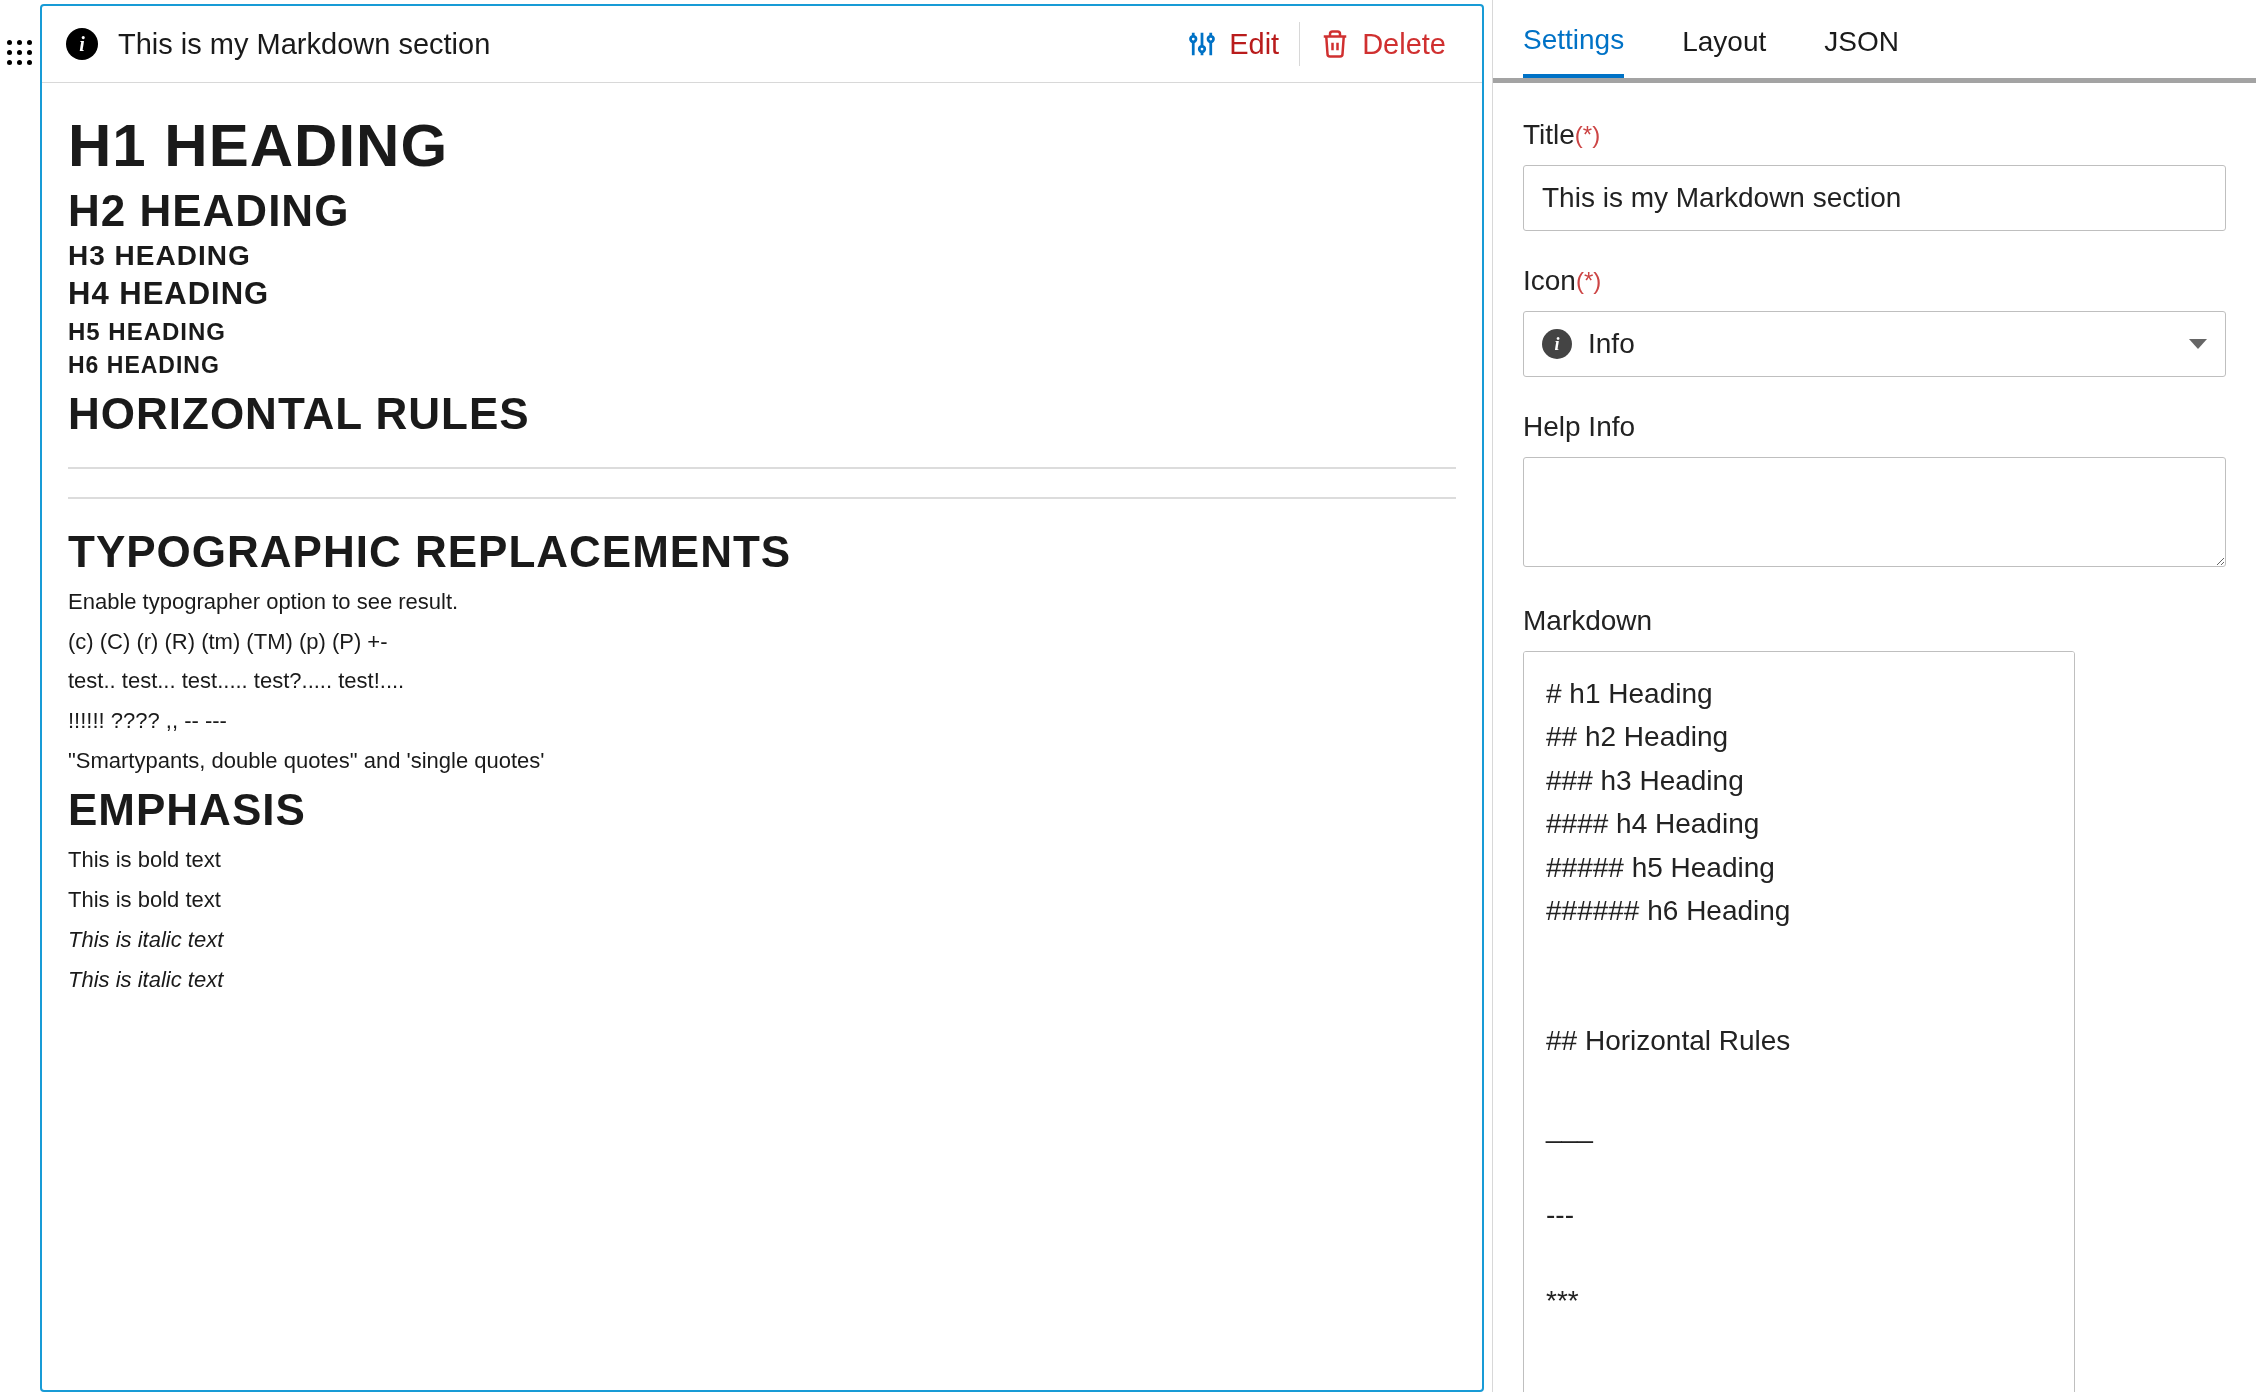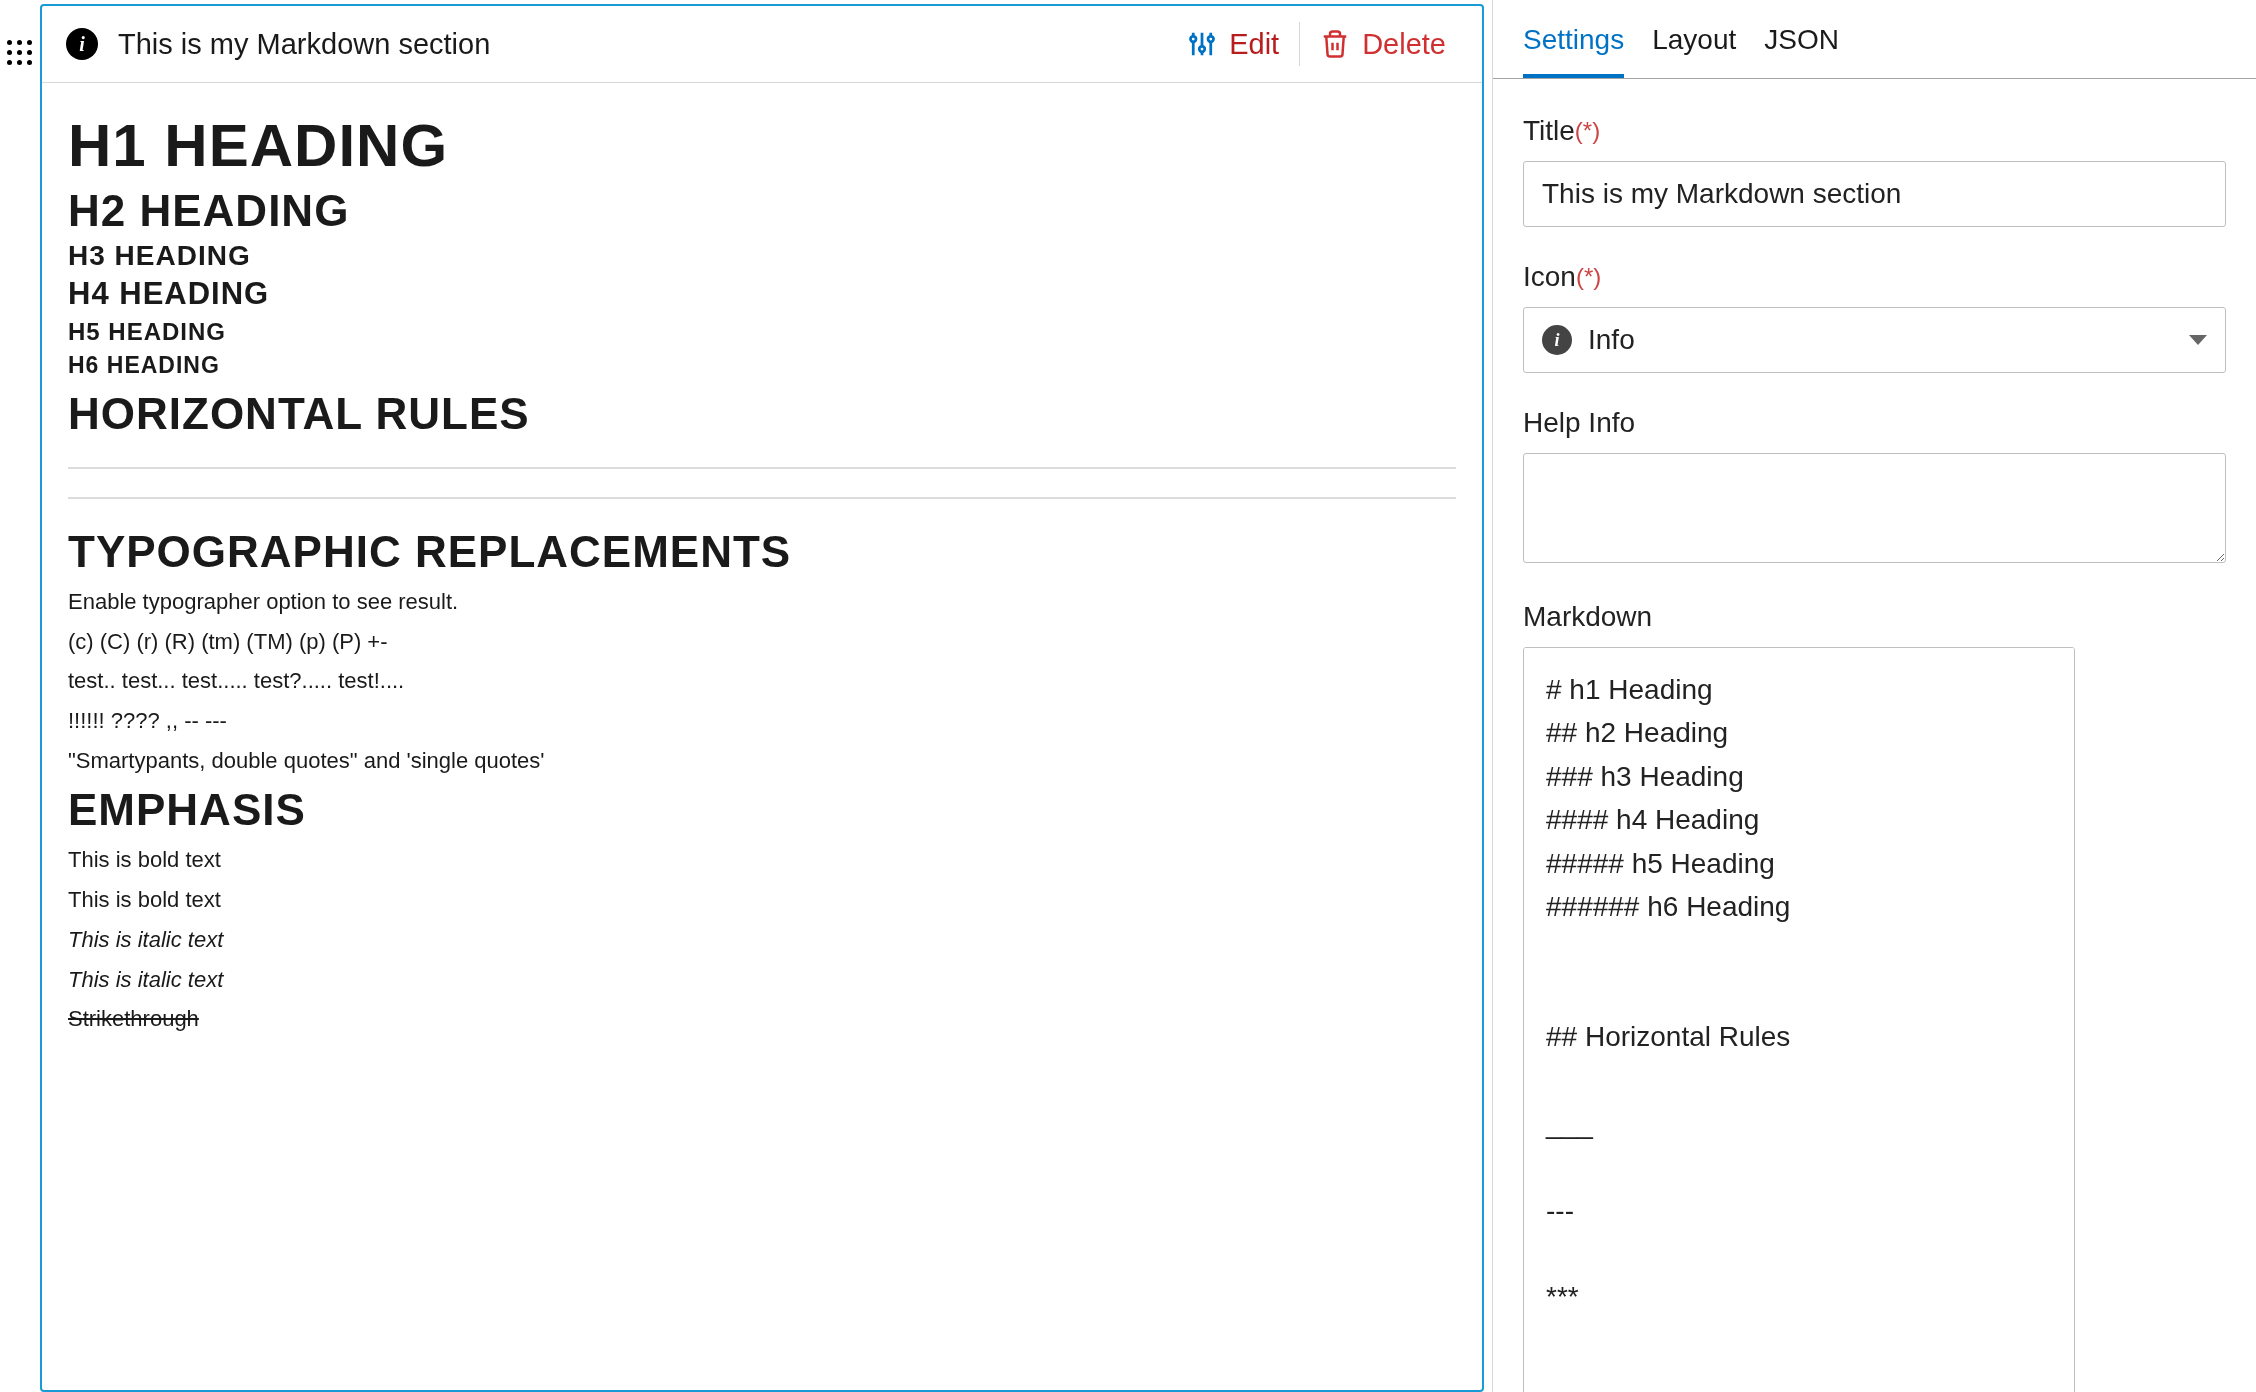--- a/index.html
+++ b/index.html
@@ -120,23 +120,24 @@
   .sidebar {
     width: 764px;
     border-left: 1px solid #d8d8d8;
     display: flex;
     flex-direction: column;
     padding: 0 0 0 0;
     overflow-y: auto;
   }
   .tabs {
     display: flex;
-    gap: 28px;
+    gap: 58px;
     padding: 24px 30px 0 30px;
-    border-bottom: 1px solid #a3a3a3;
+    border-bottom: 5px solid #a3a3a3;
+    align-items: center;
   }
   .tab {
     font-size: 28px;
     font-weight: 500;
     padding-bottom: 18px;
     cursor: pointer;
     color: #1a1a1a;
   }
   .tab.active {
     color: #0072c6;
@@ -272,21 +273,20 @@
       <div class="md-p">Enable typographer option to see result.</div>
       <div class="md-p">(c) (C) (r) (R) (tm) (TM) (p) (P) +-</div>
       <div class="md-p">test.. test... test..... test?..... test!....</div>
       <div class="md-p">!!!!!! ???? ,, -- ---</div>
       <div class="md-p">"Smartypants, double quotes" and 'single quotes'</div>
       <div class="md-h2">EMPHASIS</div>
       <div class="md-p">This is bold text</div>
       <div class="md-p">This is bold text</div>
       <div class="md-p md-em">This is italic text</div>
       <div class="md-p md-em">This is italic text</div>
-      <div class="md-p md-strike">Strikethrough</div>
     </div>
   </div>
 
   <div class="sidebar">
     <div class="tabs">
       <div class="tab active">Settings</div>
       <div class="tab">Layout</div>
       <div class="tab">JSON</div>
     </div>
 

